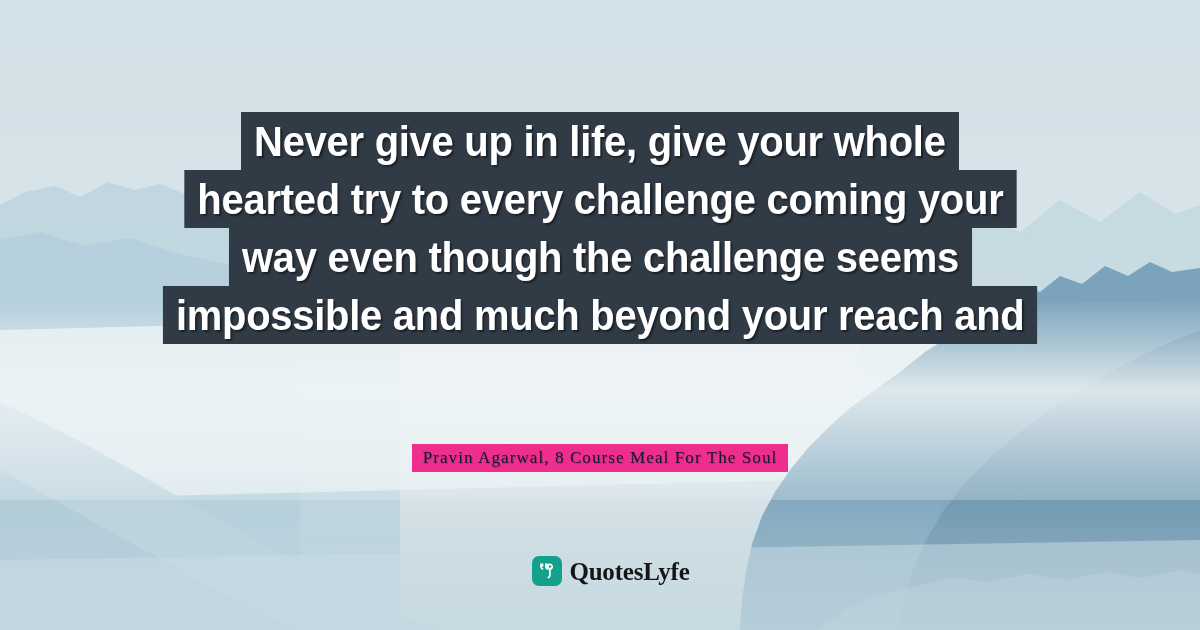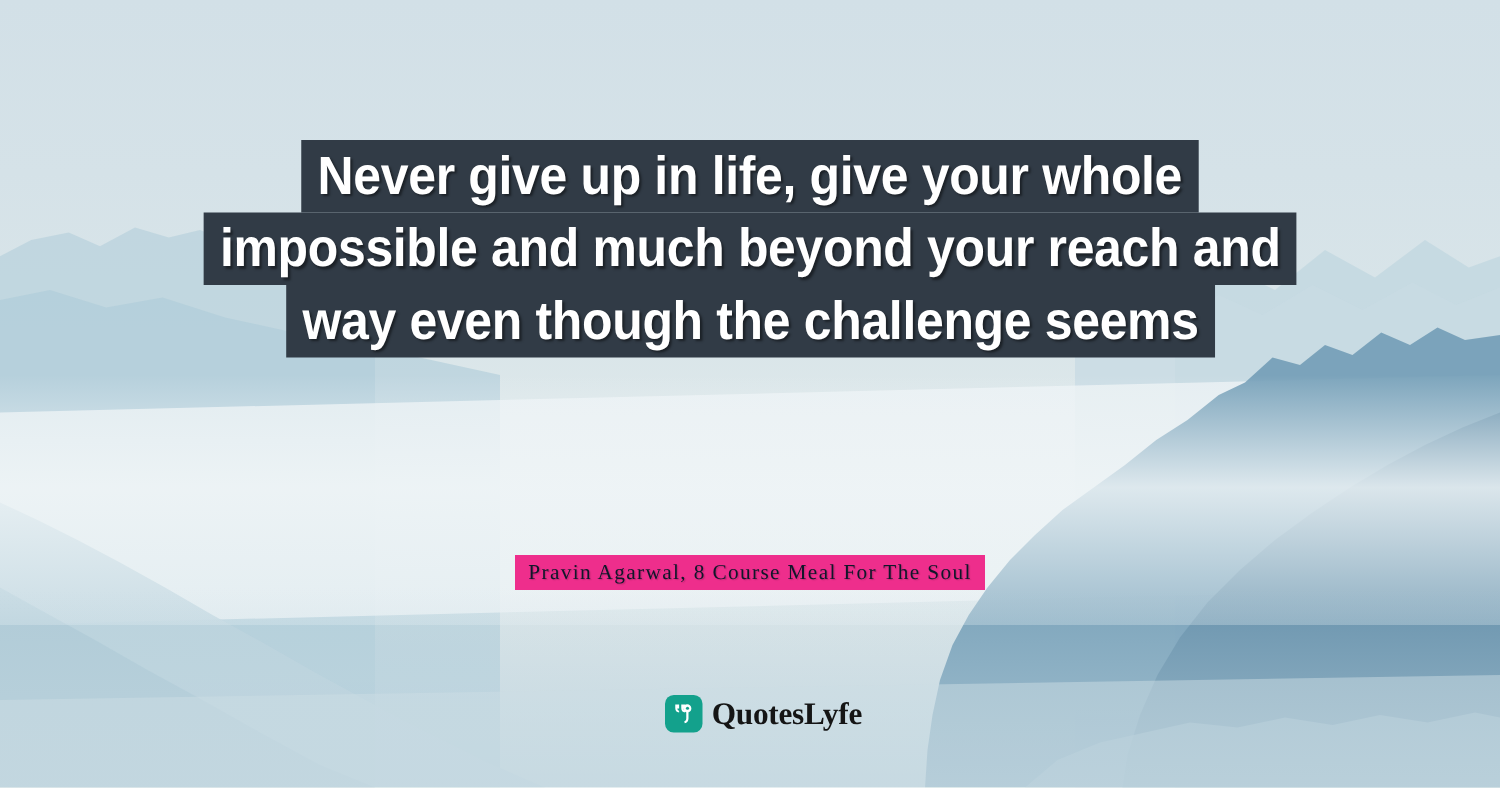--- a/index.html
+++ b/index.html
@@ -151,22 +151,23 @@
     <path fill="#9fbecd" fill-opacity="0.55" d="M820 630 L846 608 L880 594 L916 586 L952 578 L990 582 L1028 574 L1066 580 L1104 572 L1142 578 L1180 570 L1200 574 L1200 630 Z"></path>
 
     <path fill="#cfdfe5" fill-opacity="0.5" d="M0 560 L1200 540 L1200 630 L0 630 Z"></path>
   </svg>
 
   <div class="haze" id="haze-mid"></div>
   <div class="haze" id="haze-low"></div>
 
   <div id="quote-block">
     <div class="quote-line"><span>Never give up in life, give your whole</span></div>
+    <div class="quote-line"><span>hearted try to every challenge coming your</span></div>
+    <div class="quote-line"><span>way even though the challenge seems</span></div>
     <div class="quote-line"><span>impossible and much beyond your reach and</span></div>
-    <div class="quote-line"><span>way even though the challenge seems</span></div>
   </div>
 
   <div id="attribution">
     <span id="attribution-text">Pravin Agarwal, 8 Course Meal For The Soul</span>
   </div>
 
   <div id="logo-row">
     <span id="logo-mark">
       <svg width="22" height="22" viewBox="0 0 22 22" aria-hidden="true">
         <path fill="#ffffff" d="M4.2 3.6h3.1v3.2H5.9c0 1 .5 1.6 1.4 1.7v1.4C5.2 9.7 4.2 8.4 4.2 6.3V3.6z"></path>

